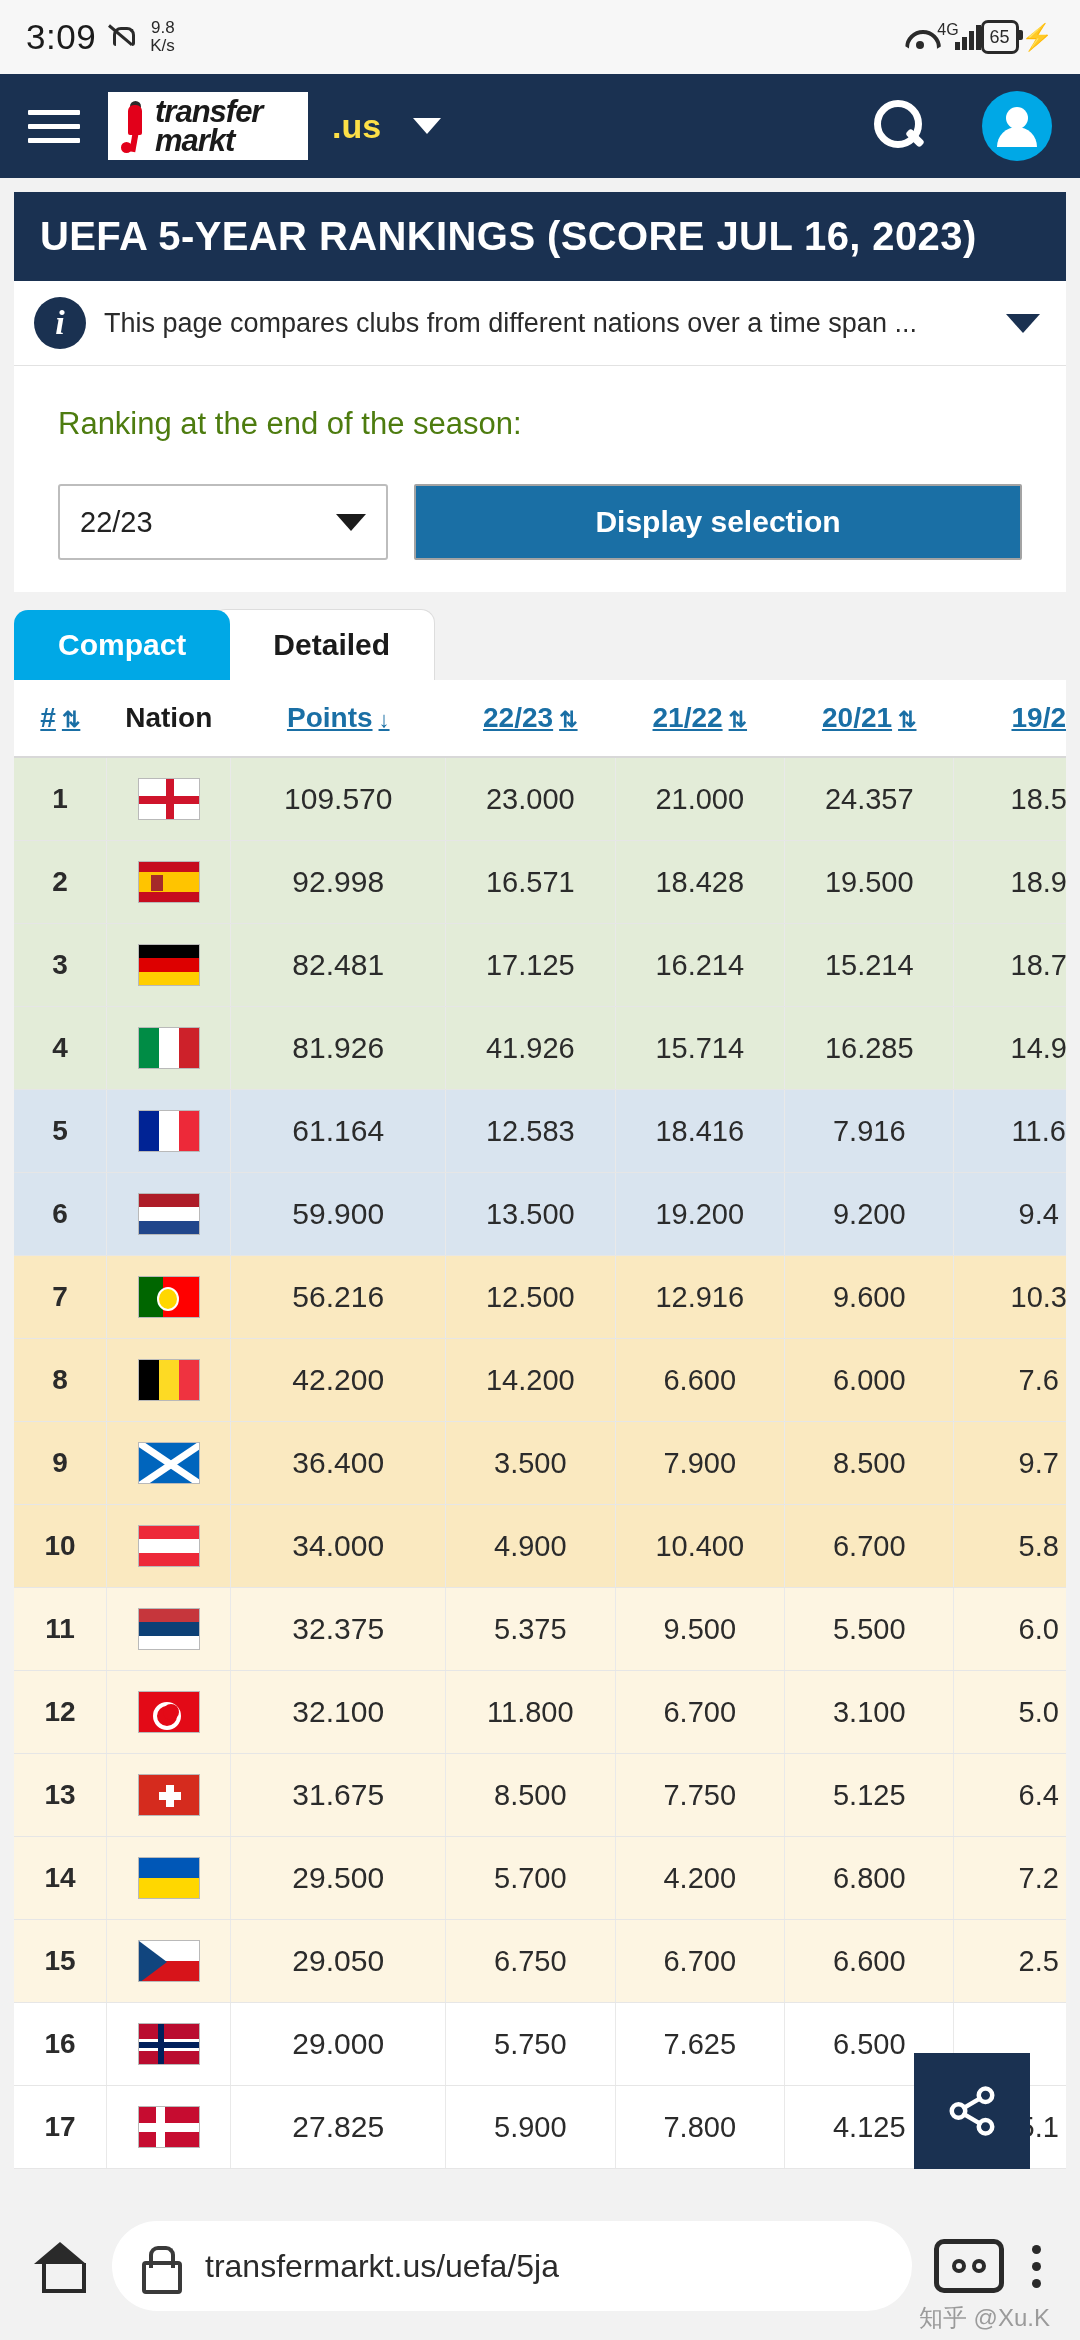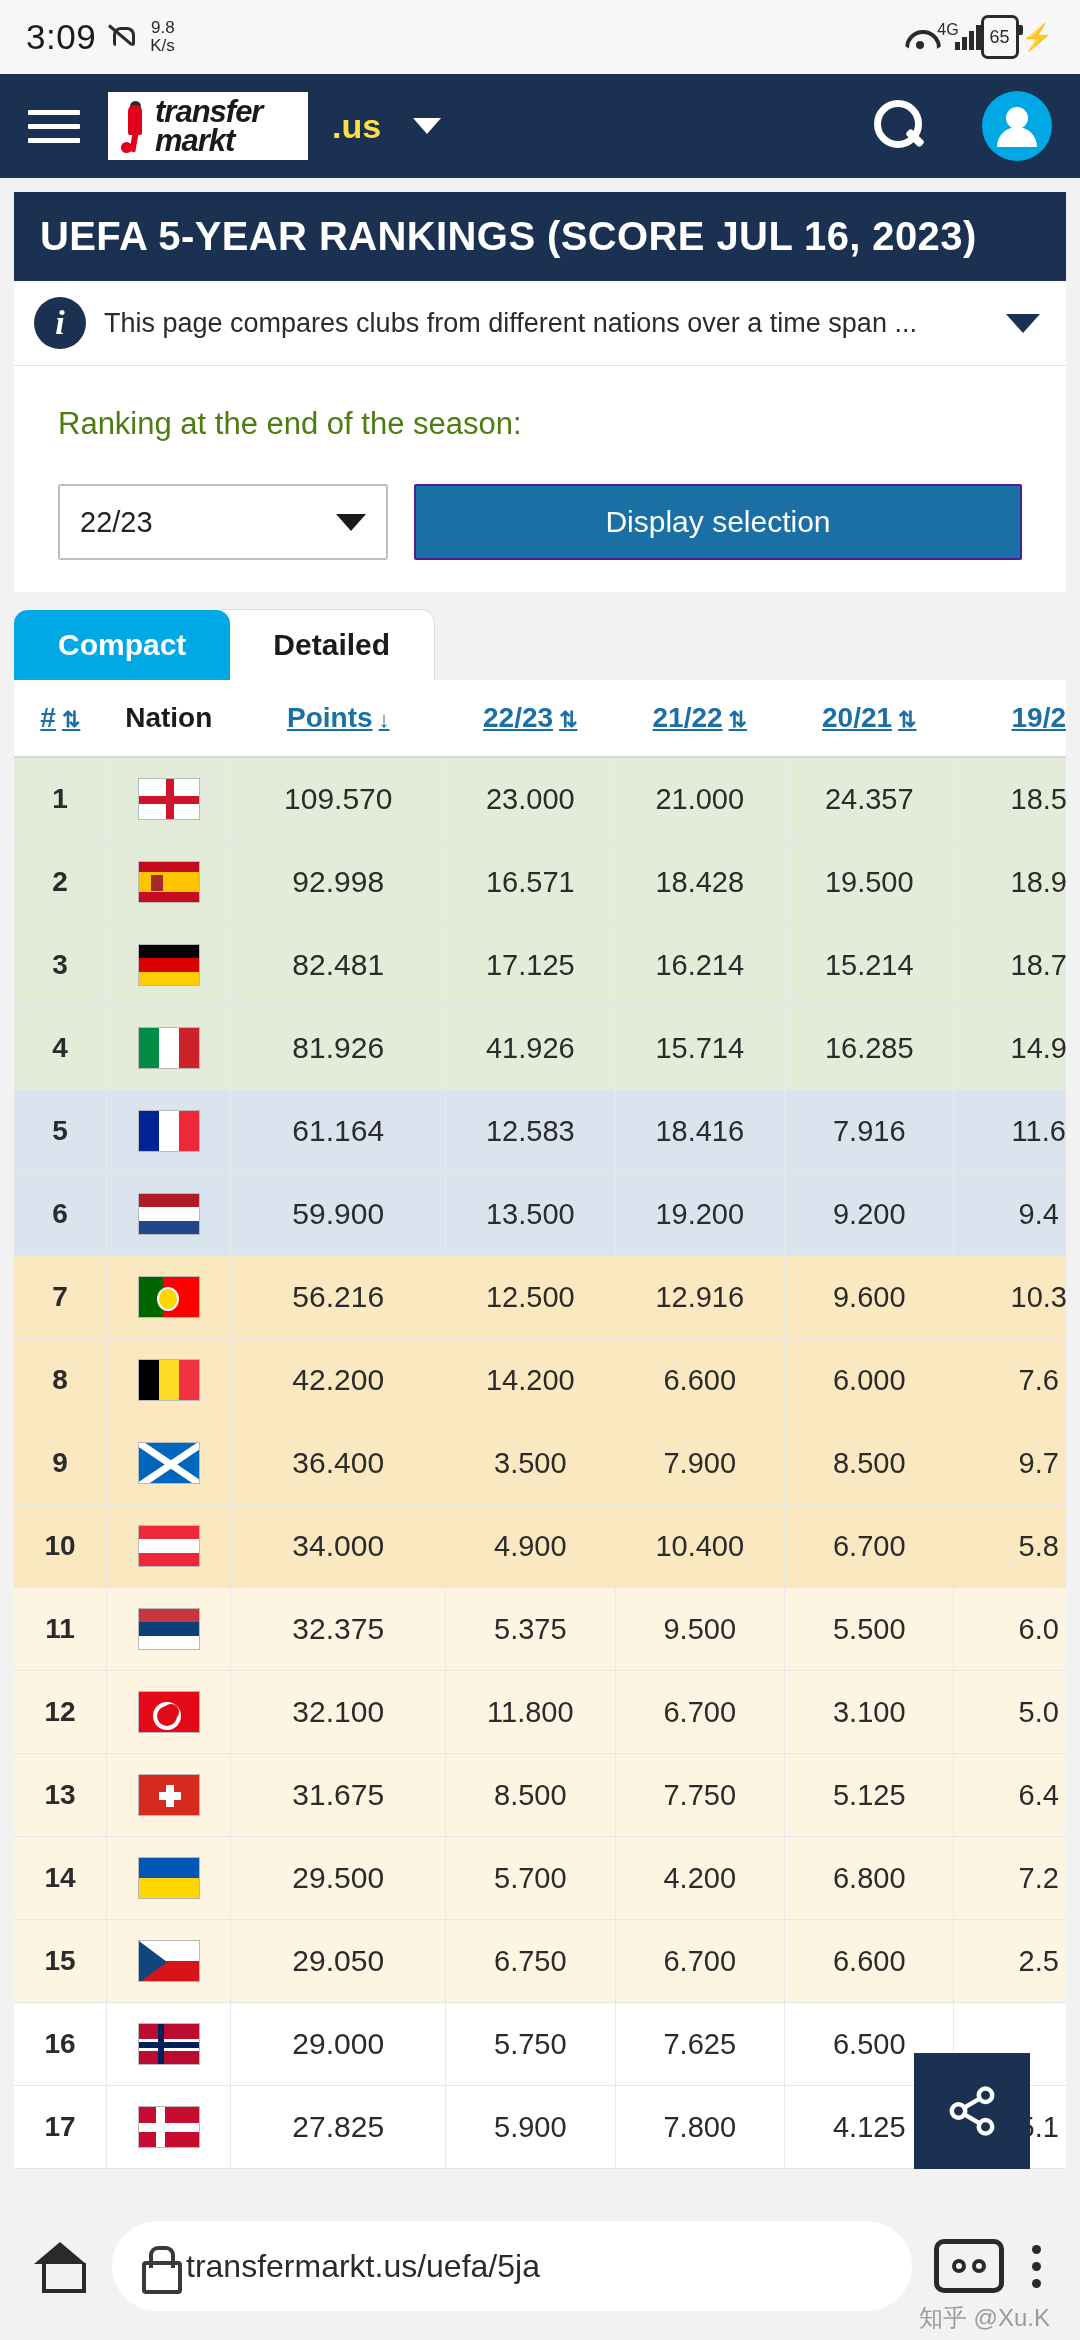--- a/index.html
+++ b/index.html
@@ -40,21 +40,21 @@
     background: #2a2a2a; border-radius: 50%;
   }
   .net-label { font-size: 16px; color: #2a2a2a; margin-right: -4px; position: relative; top: -7px; }
   .bars { display: flex; align-items: flex-end; gap: 2px; height: 26px; }
   .bars i { width: 5px; background: #2a2a2a; display: block; }
   .bars i:nth-child(1) { height: 8px; }
   .bars i:nth-child(2) { height: 13px; }
   .bars i:nth-child(3) { height: 19px; }
   .bars i:nth-child(4) { height: 25px; }
   .battery {
-    border: 3px solid #2a2a2a; border-radius: 7px; padding: 1px 6px; height: 44px;
+    border: 3px solid #2a2a2a; border-radius: 7px; padding: 1px 6px; height: 34px;
     display: flex; align-items: center; font-size: 18px; color: #2a2a2a; position: relative;
   }
   .battery::after {
     content: ""; position: absolute; right: -7px; top: 7px; width: 4px; height: 10px;
     background: #2a2a2a; border-radius: 0 2px 2px 0;
   }
   .bolt { font-size: 26px; color: #2a2a2a; margin-left: 3px; }
 
   
   .site-header {
@@ -144,22 +144,22 @@
   .season-select {
     width: 330px; height: 76px; border: 2px solid #bdbdbd; background: #fff;
     display: flex; align-items: center; justify-content: space-between;
     padding: 0 20px; font-size: 29px; color: #222; border-radius: 3px;
   }
   .season-select .caret {
     width: 0; height: 0; border-left: 15px solid transparent; border-right: 15px solid transparent;
     border-top: 17px solid #1b1b1b;
   }
   .display-btn {
-    flex: 1; background: #1a6fa5; color: #fff; font-size: 30px; font-weight: normal;
-    display: flex; align-items: center; justify-content: center; border: 2px solid #4c1d95;
+    flex: 1; background: #1a6fa5; color: #fff; font-size: 30px; font-weight: bold;
+    display: flex; align-items: center; justify-content: center; border: 2px solid #a3a3a3;
     border-radius: 2px;
   }
 
   
   .tabs { display: flex; align-items: flex-end; margin: 16px 14px 0 14px; height: 72px; }
   .tab {
     font-size: 30px; font-weight: bold; padding: 18px 44px; border-radius: 14px 14px 0 0;
     position: relative;
   }
   .tab.active { background: #00a8e6; color: #fff; z-index: 2; }
@@ -245,21 +245,21 @@
   .home-icon::before {
     content: ""; position: absolute; left: 4px; top: 6px; width: 0; height: 0;
     border-left: 26px solid transparent; border-right: 26px solid transparent; border-bottom: 22px solid #2a2a2a;
   }
   .home-icon::after {
     content: ""; position: absolute; left: 12px; top: 27px; width: 36px; height: 26px;
     border: 4px solid #2a2a2a; border-top: none;
   }
   .urlbar {
     flex: 1; height: 90px; background: #fff; border-radius: 45px; display: flex;
-    align-items: center; padding: 0 30px; gap: 12px; overflow: hidden;
+    align-items: center; padding: 0 30px; gap: 31px; overflow: hidden;
   }
   .lock {
     width: 32px; height: 40px; position: relative; flex: 0 0 auto;
   }
   .lock::before {
     content: ""; position: absolute; left: 7px; top: 0; width: 18px; height: 18px;
     border: 4px solid #3a3a3a; border-bottom: none; border-radius: 9px 9px 0 0;
   }
   .lock::after {
     content: ""; position: absolute; left: 0; top: 15px; width: 32px; height: 25px;

